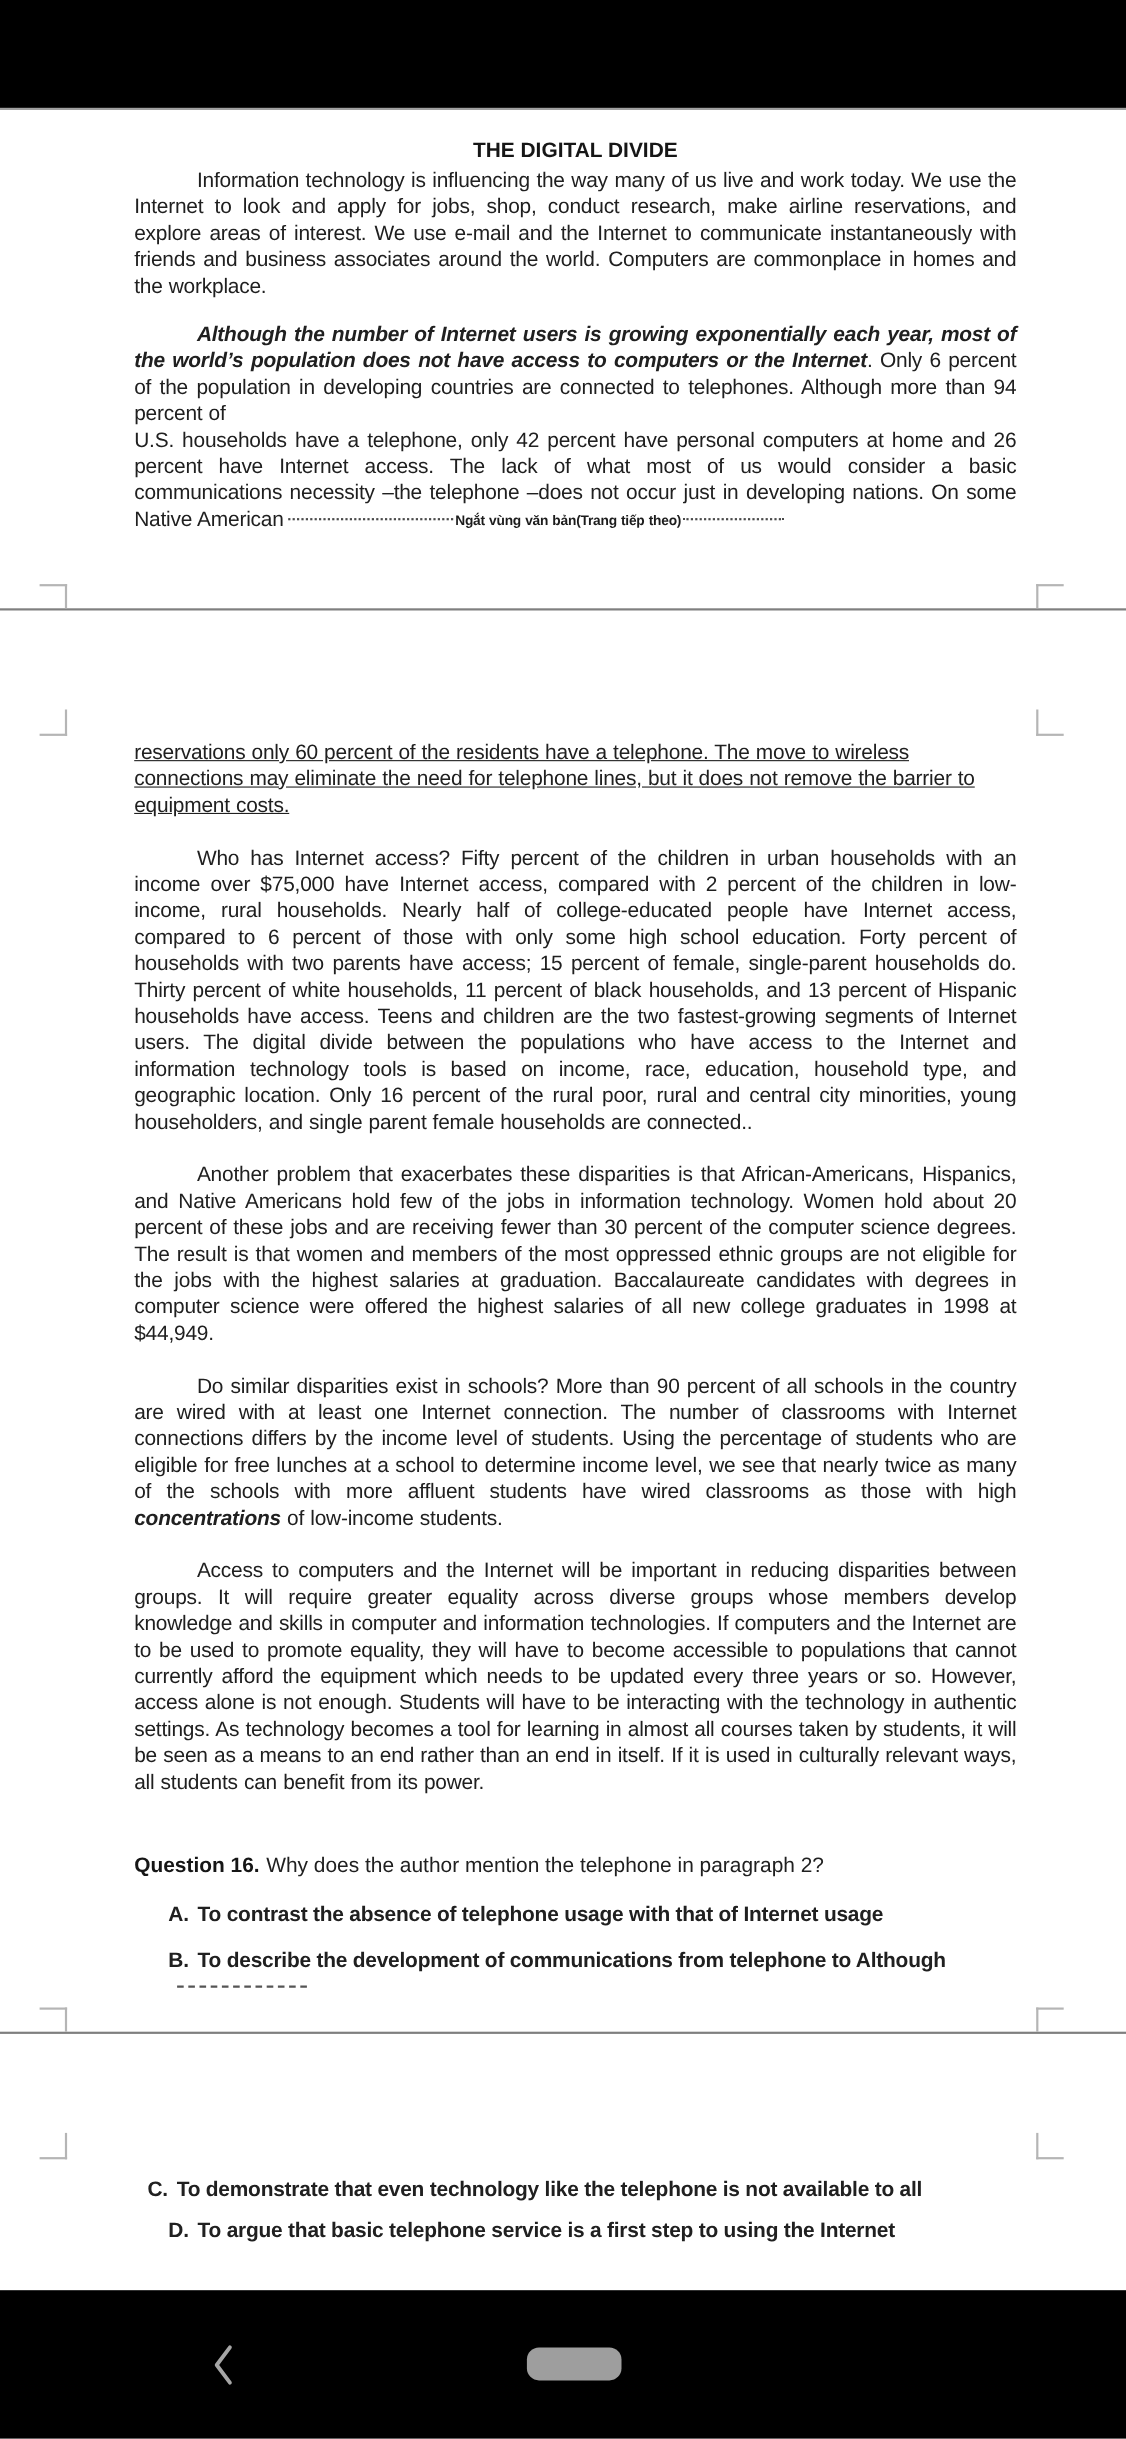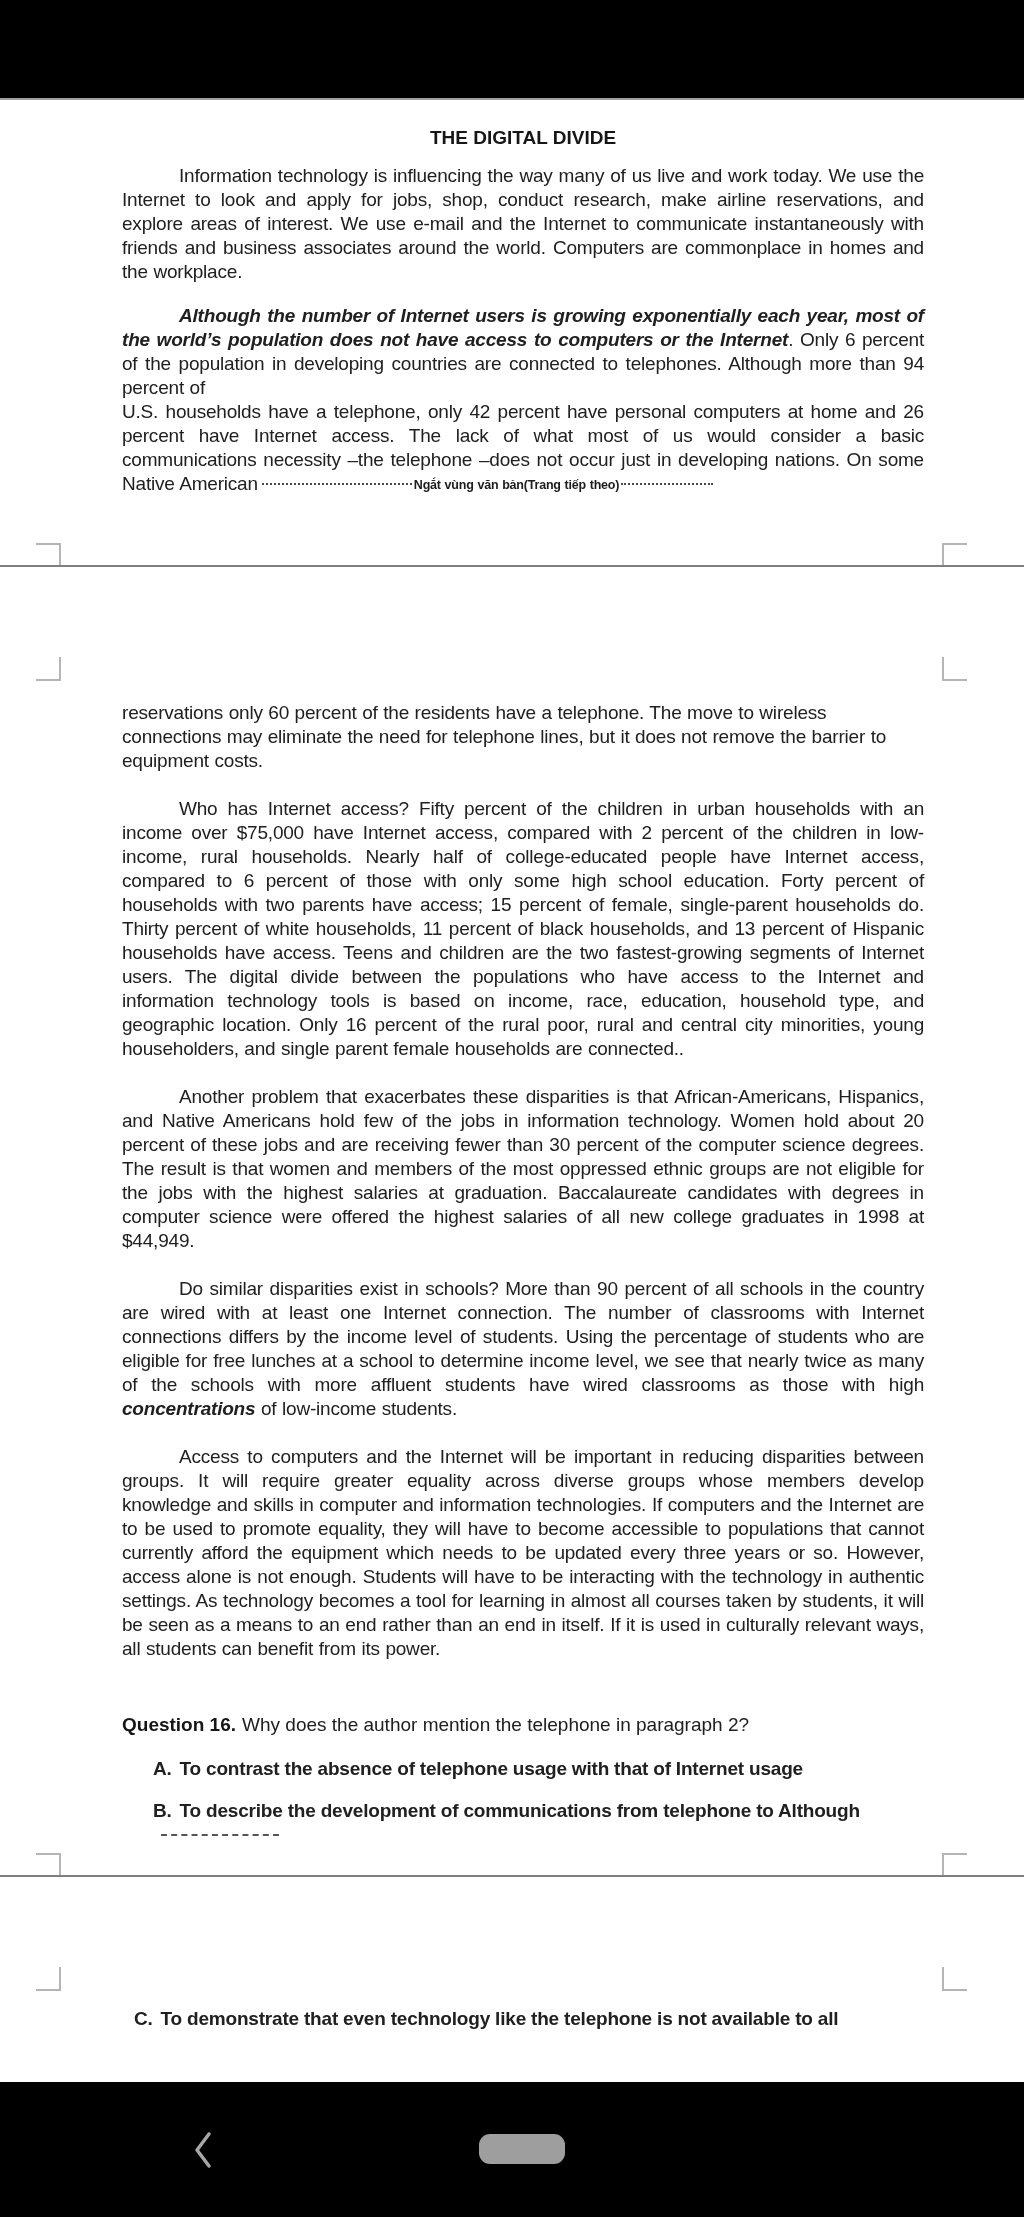--- a/index.html
+++ b/index.html
@@ -24,21 +24,21 @@
     margin-top:26px; text-align:center;
     font-size:19px; font-weight:bold; line-height:24px; color:#161616;
   }
   .para {
     font-size:19px; line-height:24px; color:#202020;
     letter-spacing:-0.2px; word-spacing:0.5px;
   }
   .justify { text-align:justify; }
   .indent  { text-indent:57px; }
   .em { font-weight:bold; font-style:italic; }
-  .mt14 { margin-top:14px; } .mt16 { margin-top:20px; }
+  .mt14 { margin-top:3px; } .mt16 { margin-top:4px;text-decoration:underline; }
   .mt20 { margin-top:20px; } .mt24 { margin-top:24px; }
   
   .dot-leader {
     display:inline-block; height:0; border-bottom:2px dotted #4a4a4a;
     vertical-align:5px;
   }
   .leader-left  { width:150px; margin-left:4px; }
   .leader-right { width:92px; }
   .break-label {
     font-size:12.5px; letter-spacing:-0.2px; color:#1c1c1c;
@@ -143,20 +143,21 @@
         <div class="sep-gap"></div>
         <div class="sep-row bottom">
           <i class="mark bl"></i>
           <i class="mark br"></i>
         </div>
       </div>
 
       <div>
         <p class="option opt-c"><span class="opt-letter">C.</span><span>To demonstrate that even technology like the telephone is not available to all</span></p>
 
+        <p class="option opt-d"><span class="opt-letter">D.</span><span>To argue that basic telephone service is a first step to using the Internet</span></p>
       </div>
 
     </div>
   </div>
 
   <div class="nav-bar">
     <svg class="back-chevron" width="22" height="40" viewBox="0 0 22 40">
       <polyline points="17,4 5,20 17,36" fill="none" stroke="#a6a6a6" stroke-width="3.5" stroke-linecap="round" stroke-linejoin="round"></polyline>
     </svg>
     <div class="home-pill"></div>

